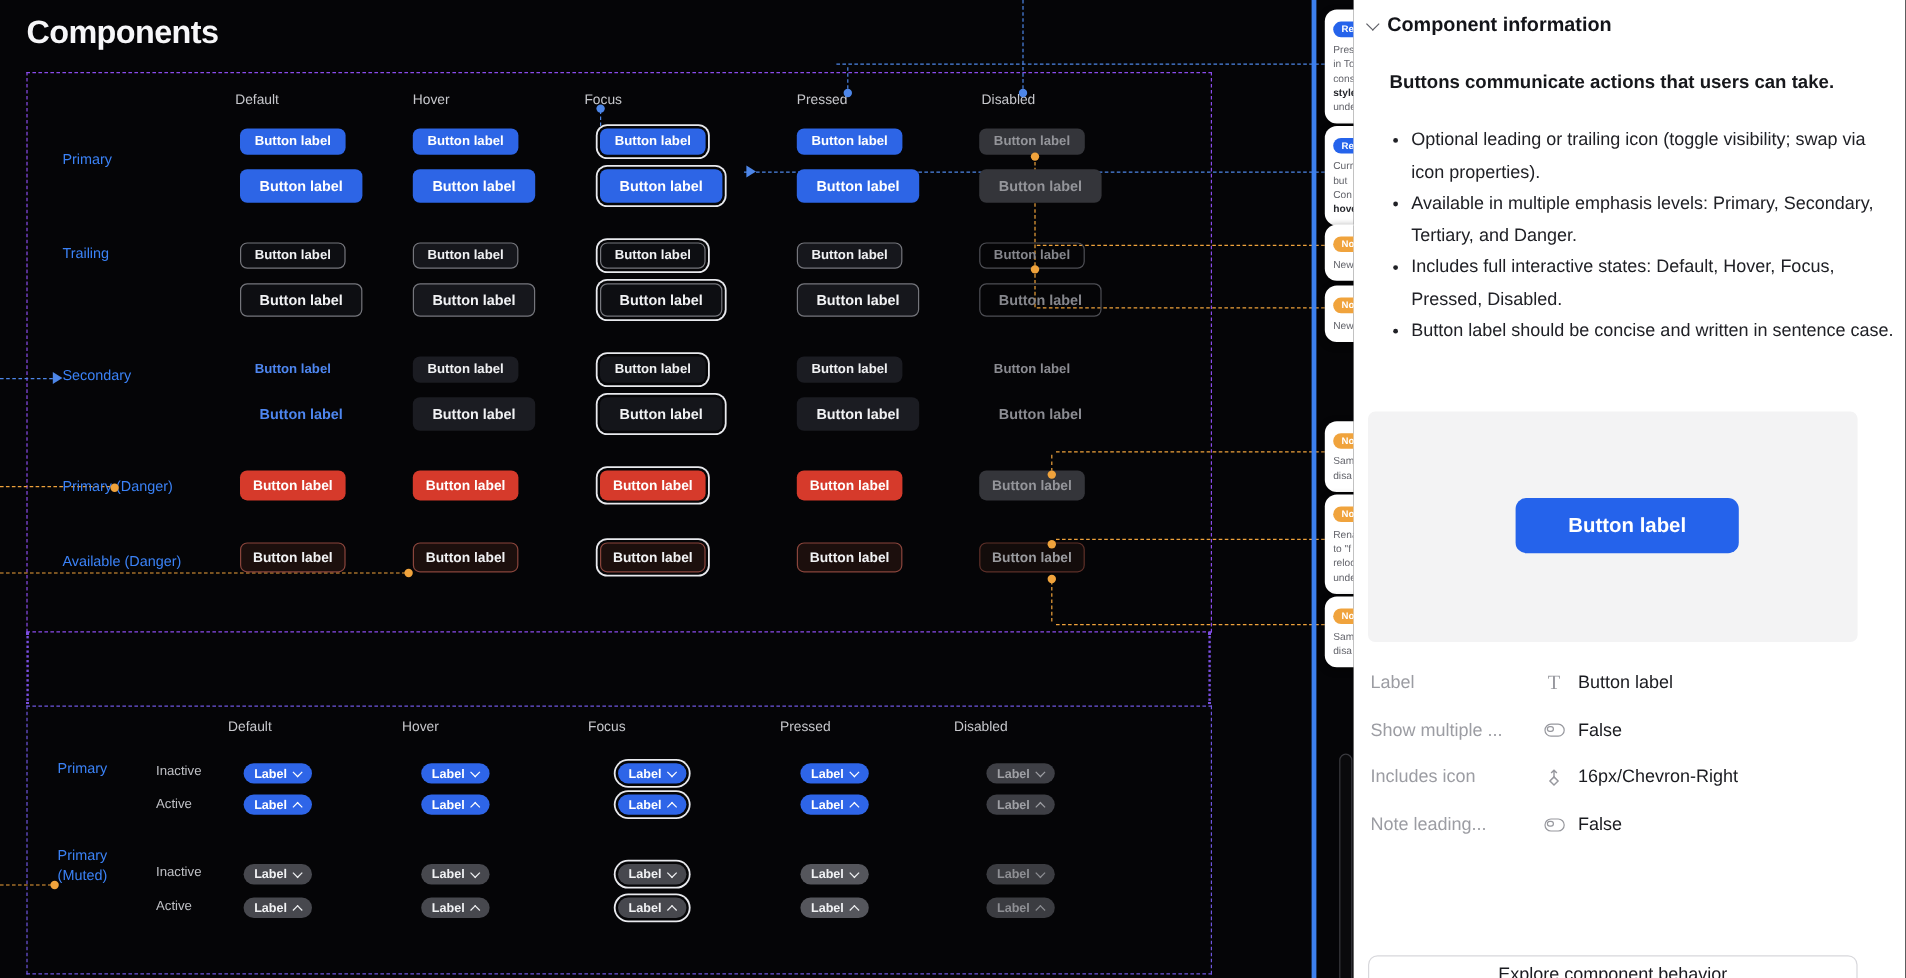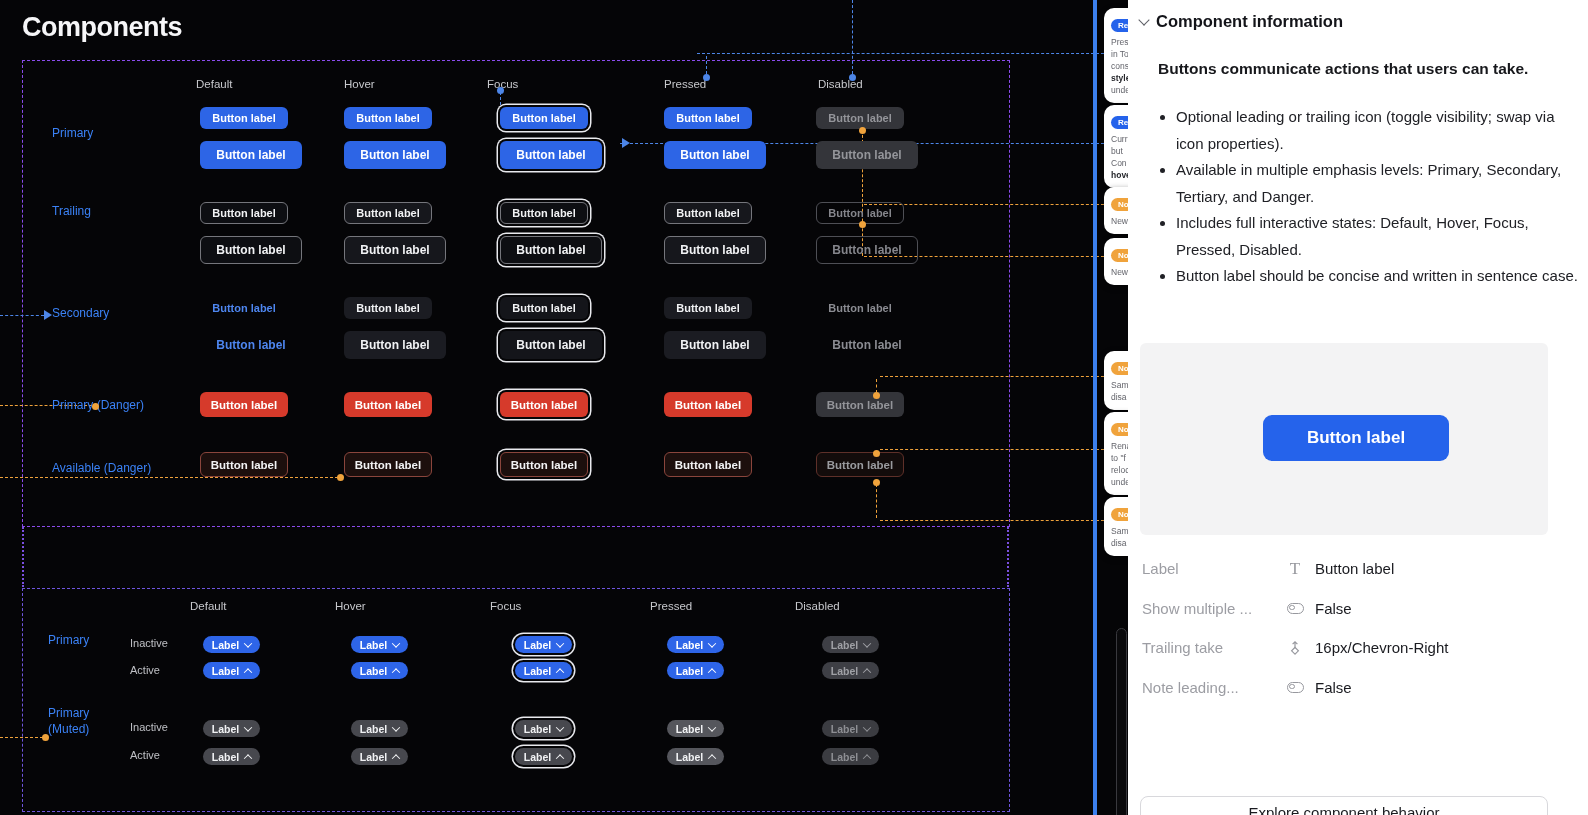--- a/index.html
+++ b/index.html
@@ -333,21 +333,21 @@
           <div class="pval">Button label</div>
         </div>
         <div class="prow">
           <div class="pkey">Show multiple ...</div>
           <div class="picon">
             <span class="toggle-icon"></span>
           </div>
           <div class="pval">False</div>
         </div>
         <div class="prow">
-          <div class="pkey">Trailing take</div>
+          <div class="pkey">Includes icon</div>
           <div class="picon">
             <svg width="16" height="16" viewBox="0 0 16 16" fill="none">
               <path d="M8 14.2 L4.6 10.8 L8 7.4 L11.4 10.8 Z" stroke="#97989E" stroke-width="1.2"></path>
               <path d="M8 8.6 V1.8 M5.6 4.2 L8 1.8 L10.4 4.2" stroke="#97989E" stroke-width="1.2"></path>
             </svg>
           </div>
           <div class="pval">16px/Chevron-Right</div>
         </div>
         <div class="prow">
           <div class="pkey">Note leading...</div>

